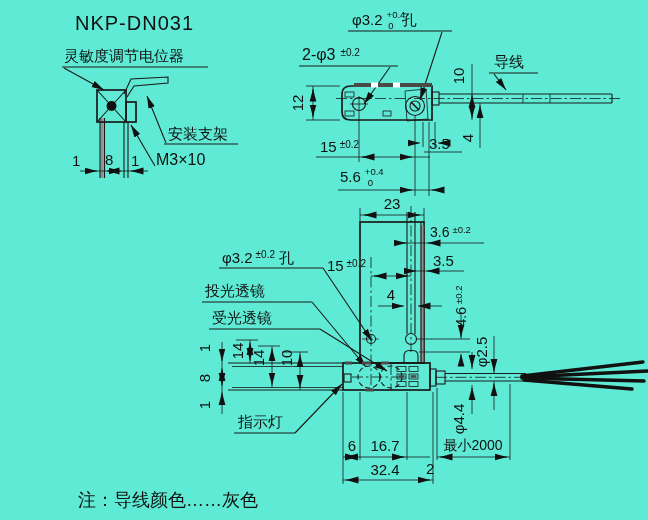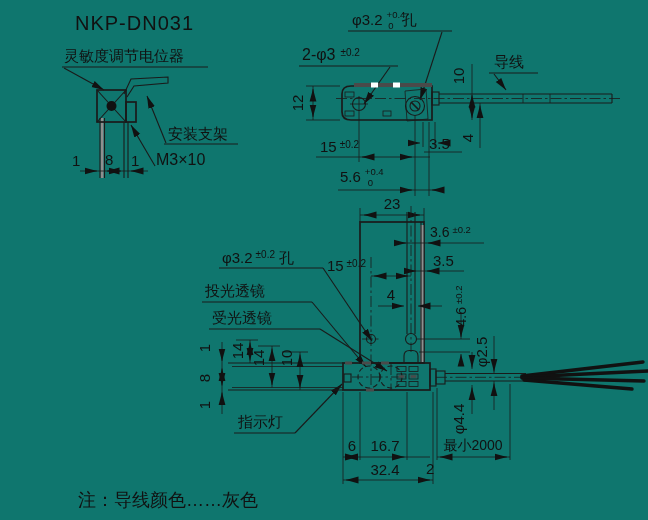--- a/index.html
+++ b/index.html
@@ -1,16 +1,16 @@
 <!DOCTYPE html>
 <html><head>
 <meta charset="utf-8">
 <style>
   html,body{margin:0;padding:0;background:#f3f3f3;}
-  .stage{width:648px;height:520px;background:#0f766e;position:relative;overflow:hidden;
+  .stage{width:648px;height:520px;background:#5eead4;position:relative;overflow:hidden;
          font-family:"Liberation Sans",sans-serif;}
   svg text{fill:#111;font-family:"Liberation Sans","DejaVu Sans",sans-serif;}
   .t20{font-size:20px;letter-spacing:1px;}
   .t18{font-size:18px;}
   .t16{font-size:16px;}
   .t15{font-size:15px;}
   .t14{font-size:14px;}
   .t10{font-size:10px;}
   .t9{font-size:9.5px;}
   .s{stroke:#1a1a1a;fill:none;stroke-width:1.1;}

